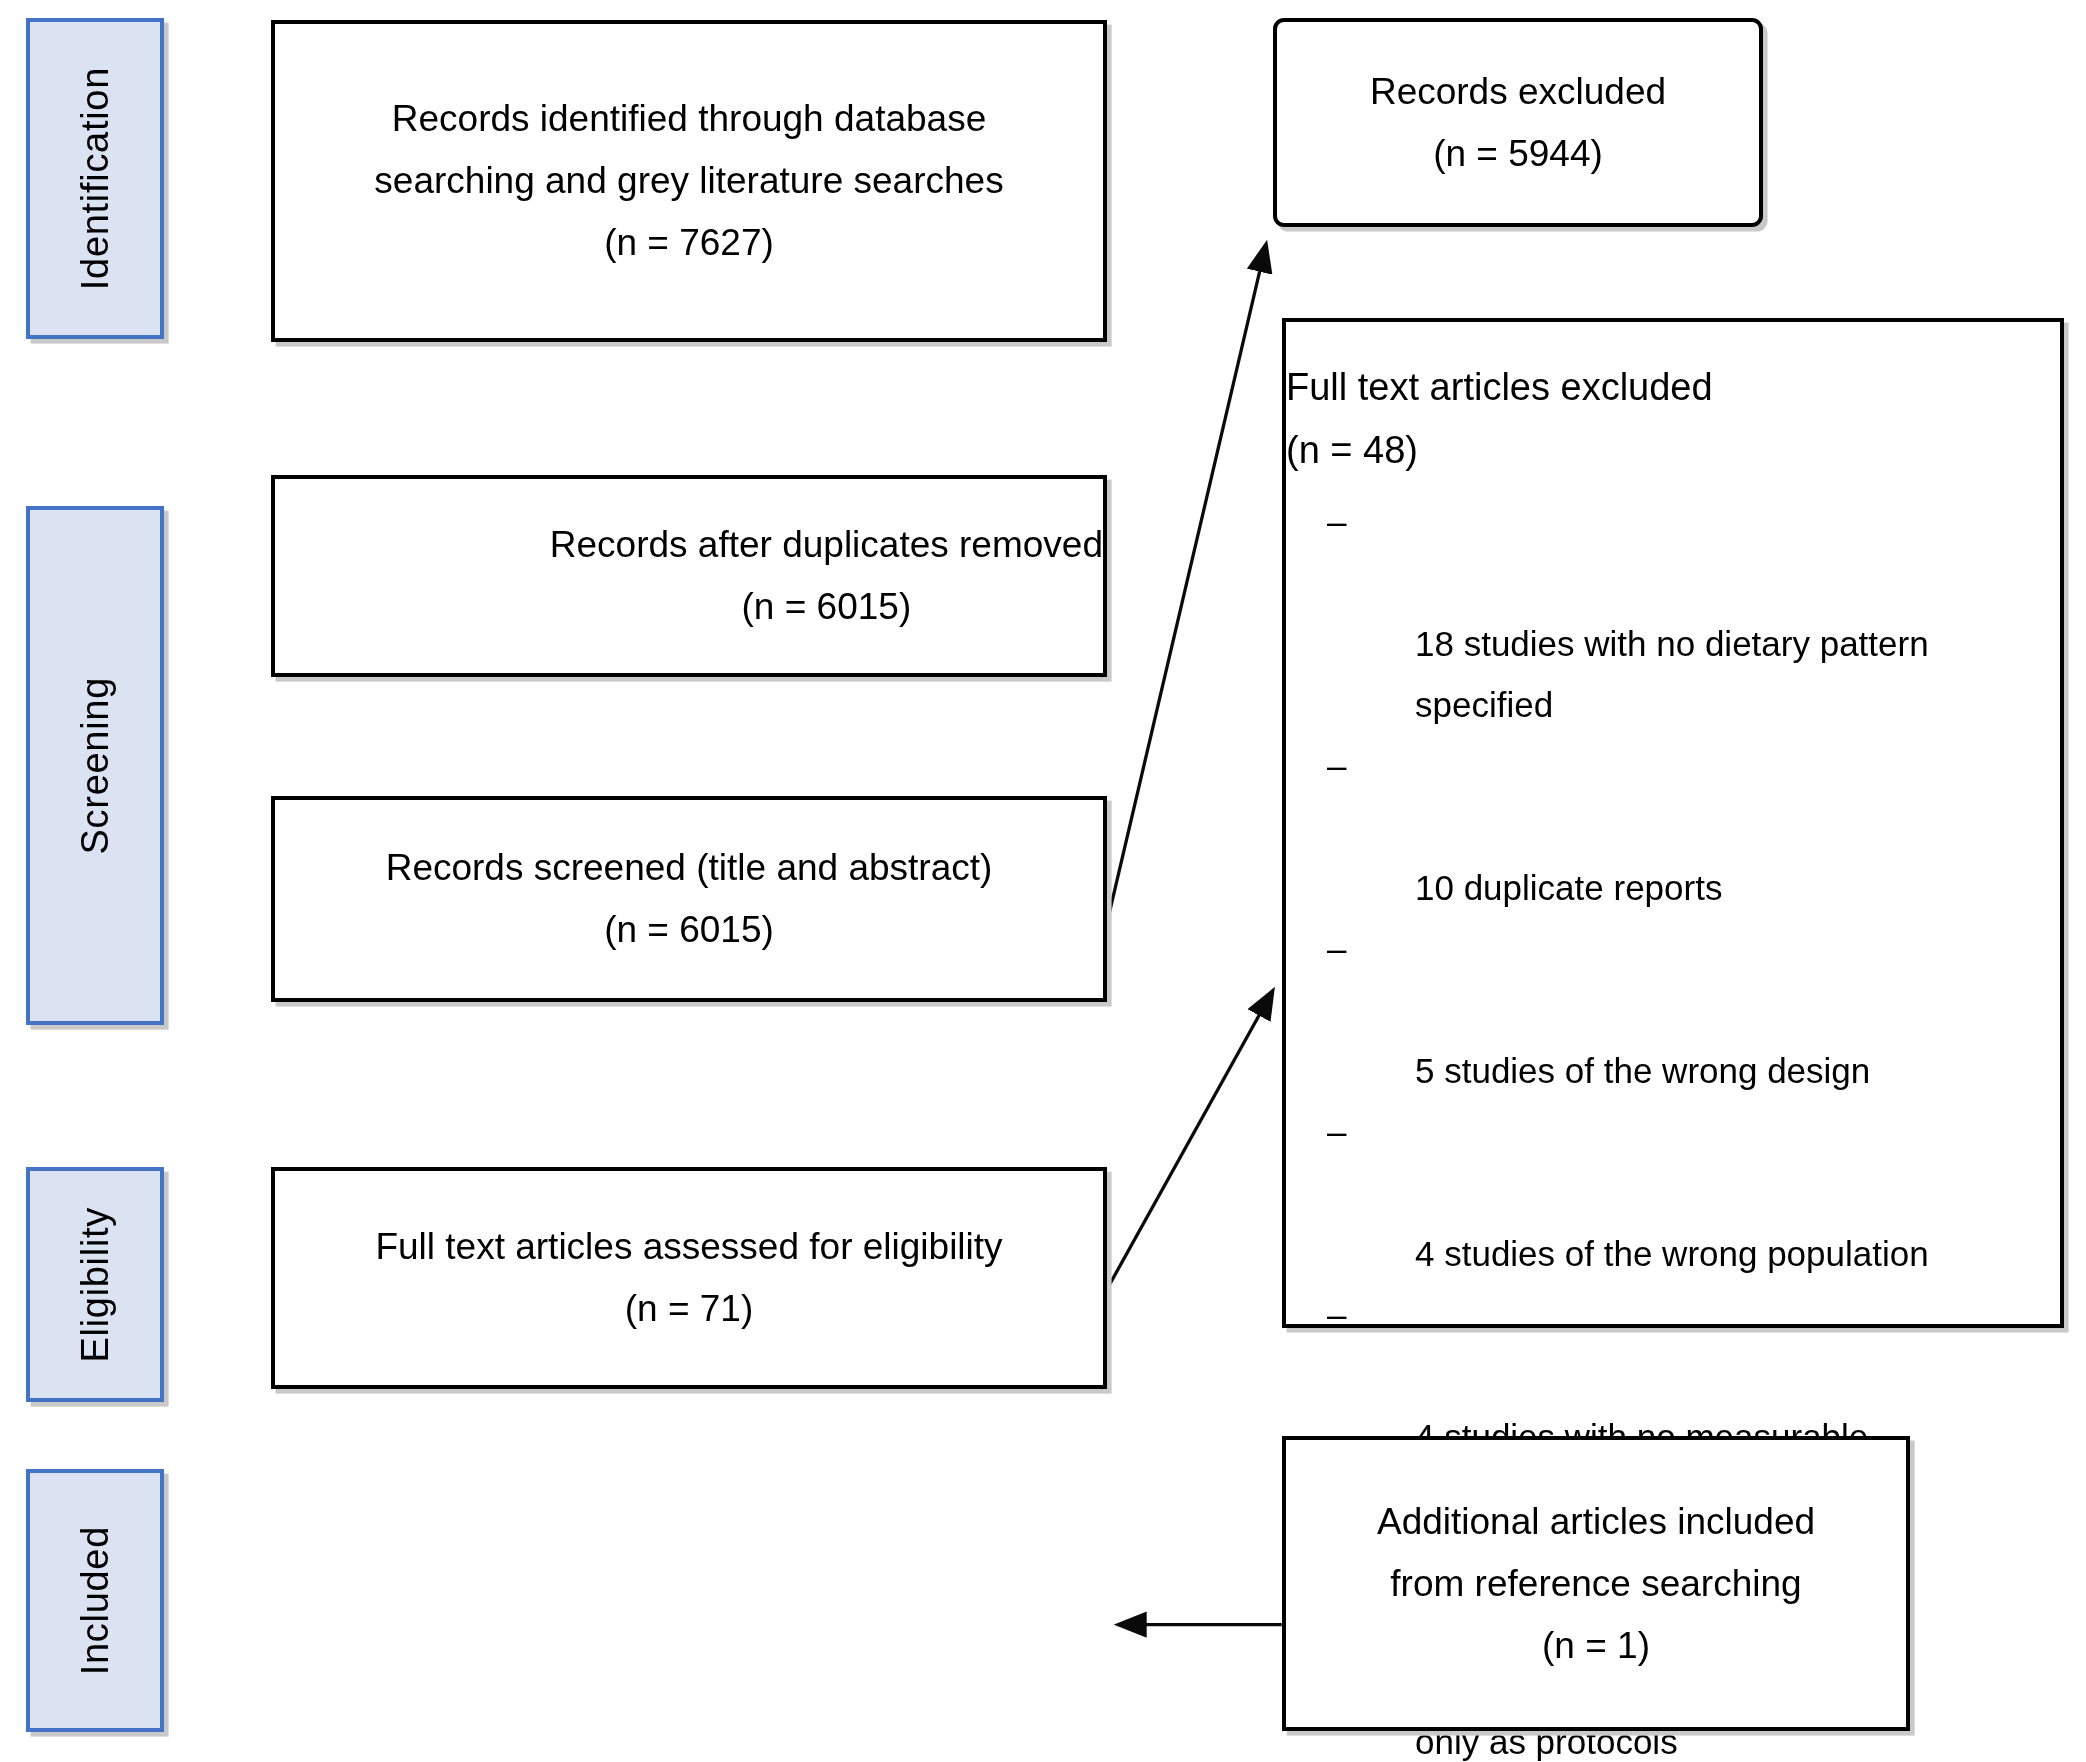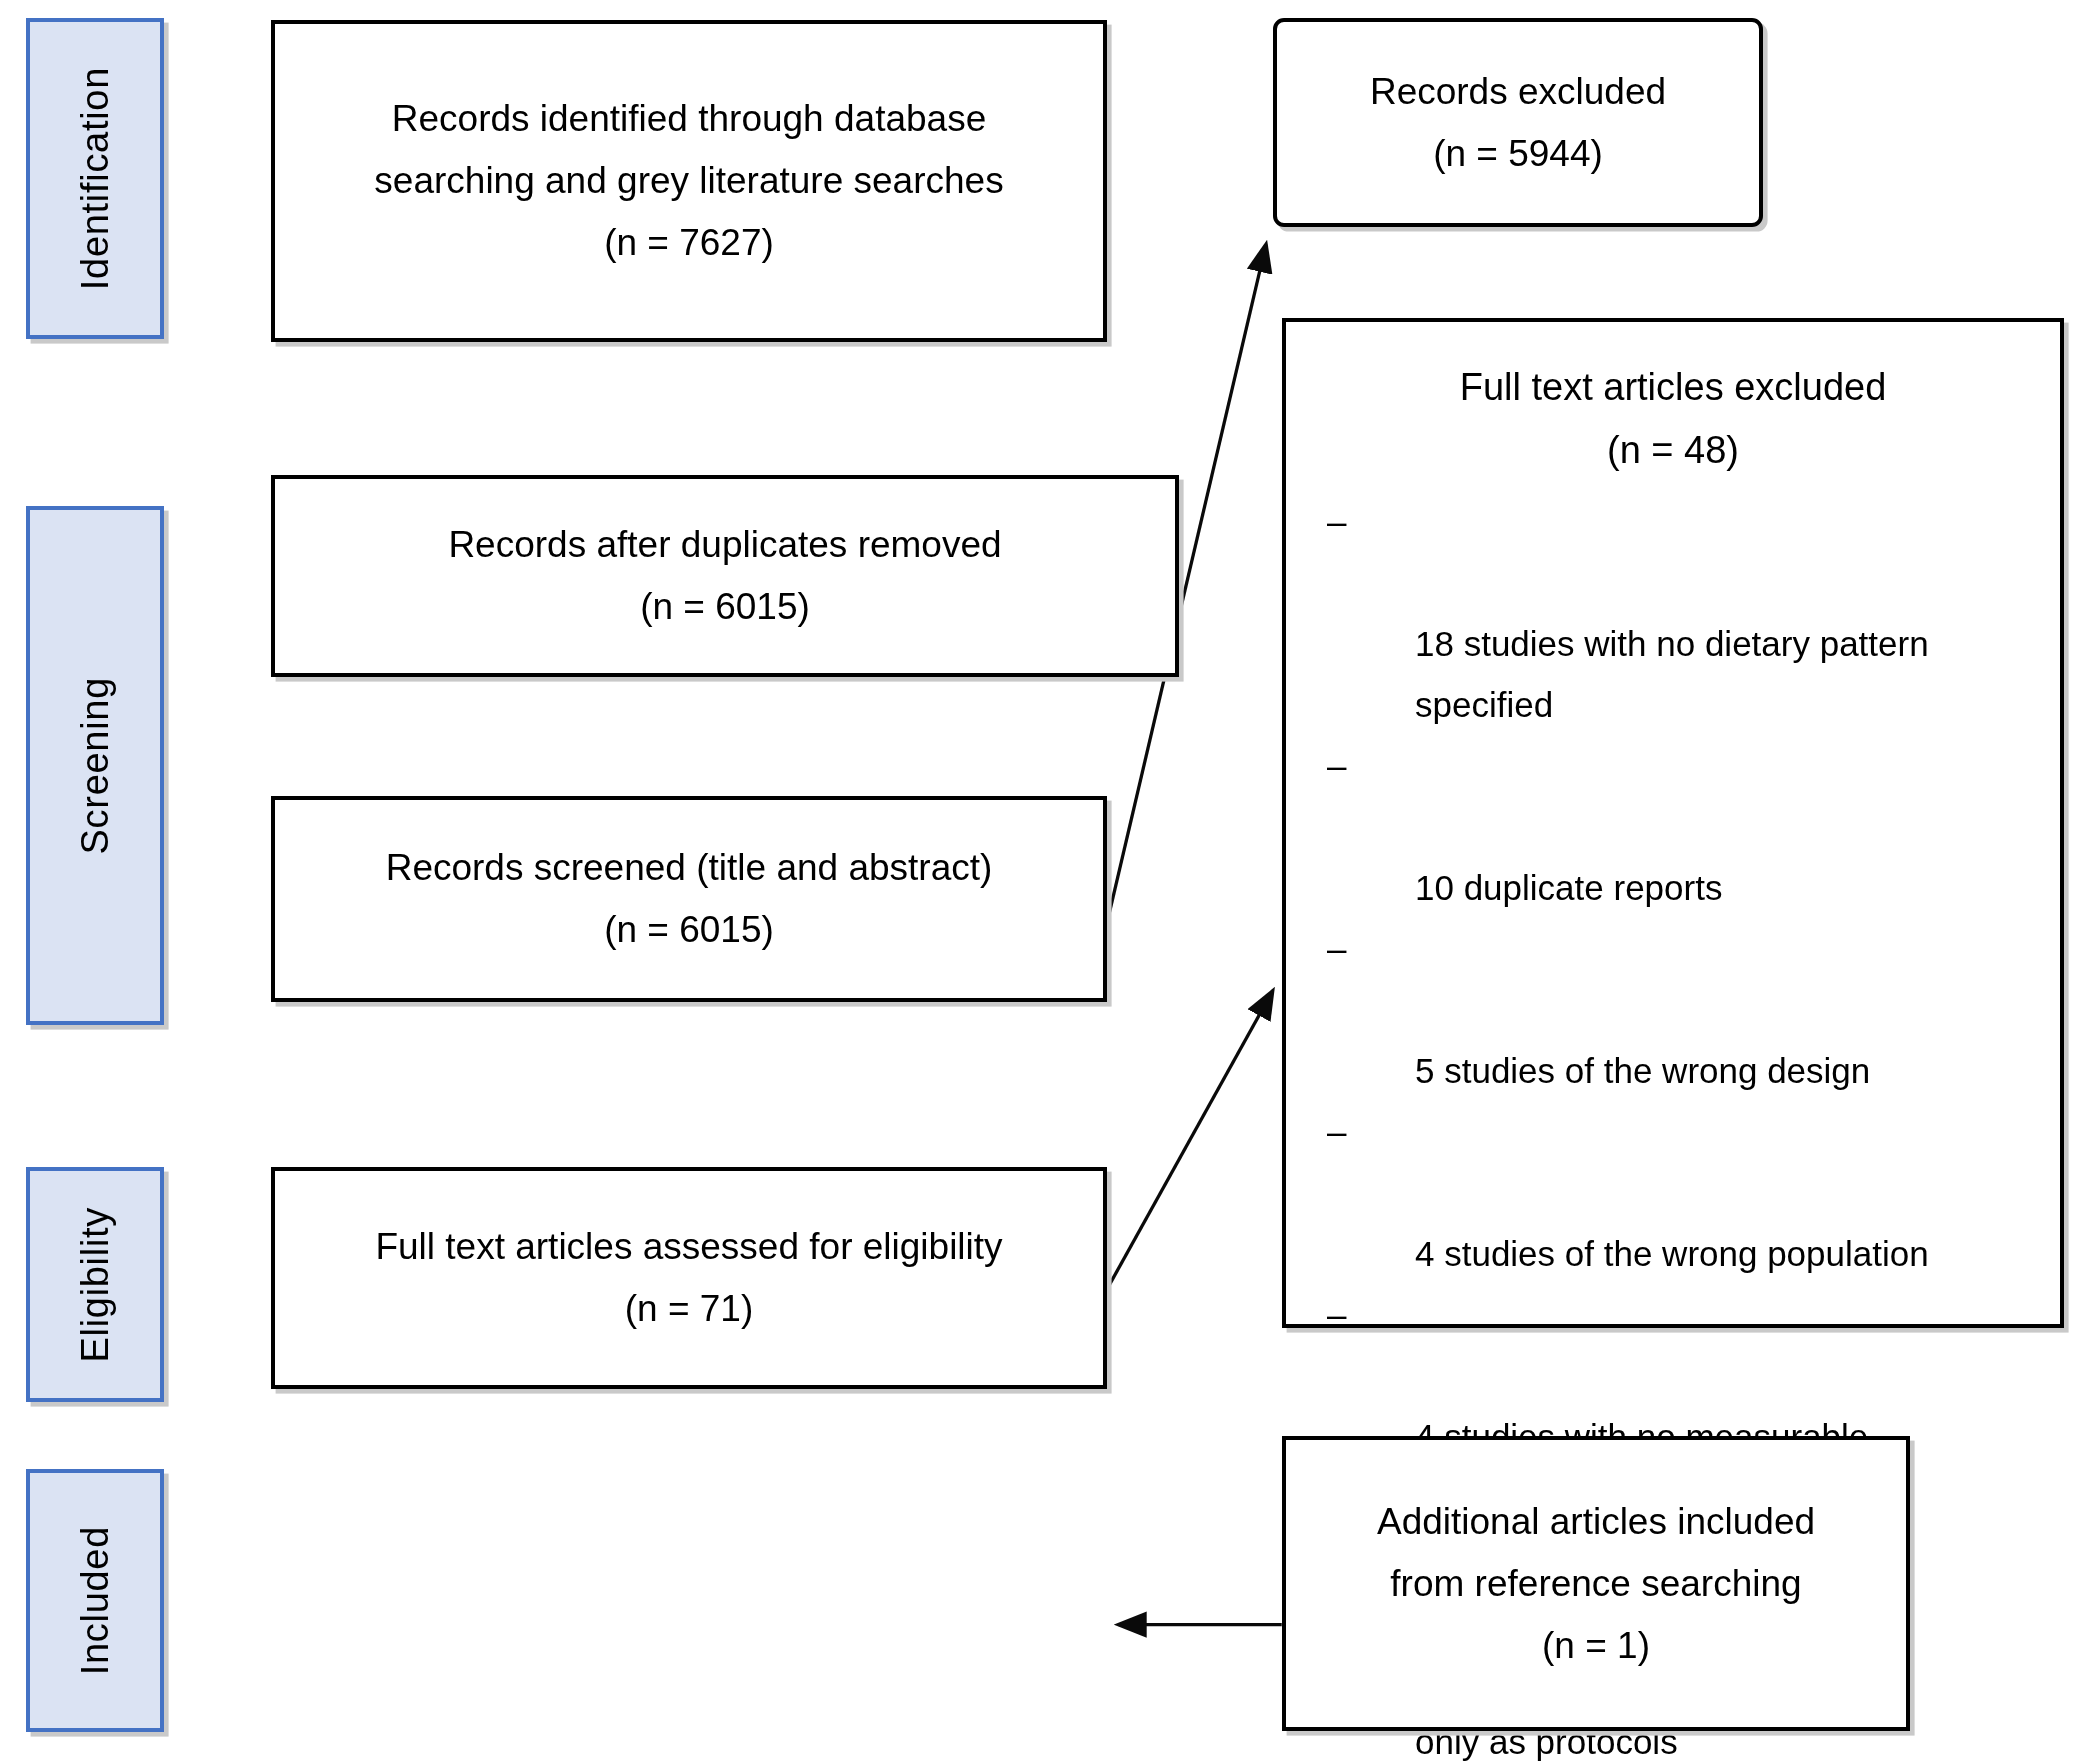--- a/index.html
+++ b/index.html
@@ -45,39 +45,39 @@
     display: flex;
     align-items: center;
     justify-content: center;
     text-align: center;
     font-size: 37px;
     line-height: 62px;
     white-space: pre-line;
     box-shadow: 4.6px 4.6px 0 #c9c9c9;
   }
   .box-identified        { left: 271px;  top: 20px;   width: 836px; height: 322px; }
-  .box-after-duplicates  { left: 271px;  top: 475px;  width: 908px; height: 202px; }
+  .box-after-duplicates  { left: 271px;  top: 475px;  width: 836px; height: 202px; justify-content: flex-end; }
   .box-screened          { left: 271px;  top: 796px; width: 836px; height: 206px; }
   .box-fulltext-assessed { left: 271px;  top: 1167px; width: 836px; height: 222px; }
   .box-included-final    { left: 271px;  top: 1522px; width: 838px; height: 233px; }
   .box-records-excluded  { left: 1273px; top: 18.4px;   width: 490px;  height: 209px; border-radius: 11px; }
   .box-additional        { left: 1282px; top: 1436px; width: 628px;  height: 295px; }
 
   
   .box-fulltext-excluded {
     position: absolute;
     left: 1282px; top: 318px; width: 782px; height: 1010px;
     background: #ffffff;
     border: 4px solid #000000;
     box-sizing: border-box;
     box-shadow: 4.6px 4.6px 0 #c9c9c9;
   }
   .excl-head {
     margin-top: 34px;
-    text-align: center;
+    text-align: left;
     font-size: 38px;
     line-height: 63px;
     white-space: pre-line;
   }
   .excl-list {
     list-style: none;
     margin: 9.2px 0 0 0;
     padding: 0;
   }
   .excl-item {

